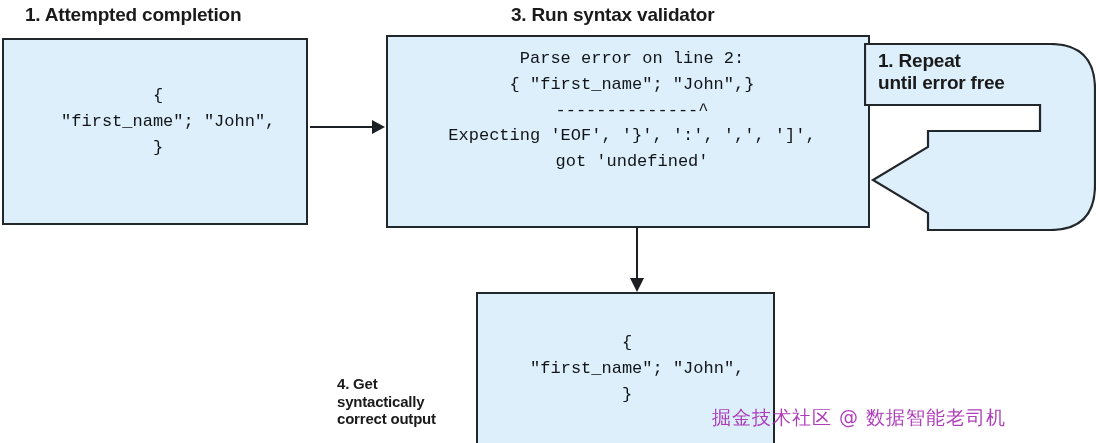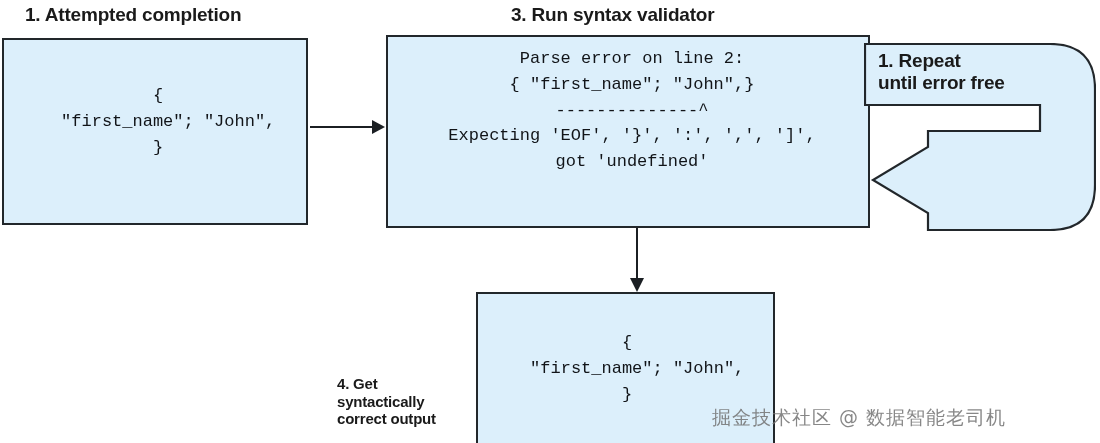--- a/index.html
+++ b/index.html
@@ -72,21 +72,21 @@
     top: 43px;
     width: 232px;
     height: 188px;
   }
   .loop-shape svg { display: block; }
 
   
   .watermark {
     position: absolute;
     font-family: "DejaVu Sans", sans-serif;
-    color: #737373;
+    color: #a21caf;
     opacity: 0.85;
     white-space: pre;
     letter-spacing: 1px;
   }
 </style>
 </head>
 <body>
 
 <div id="page">
 

